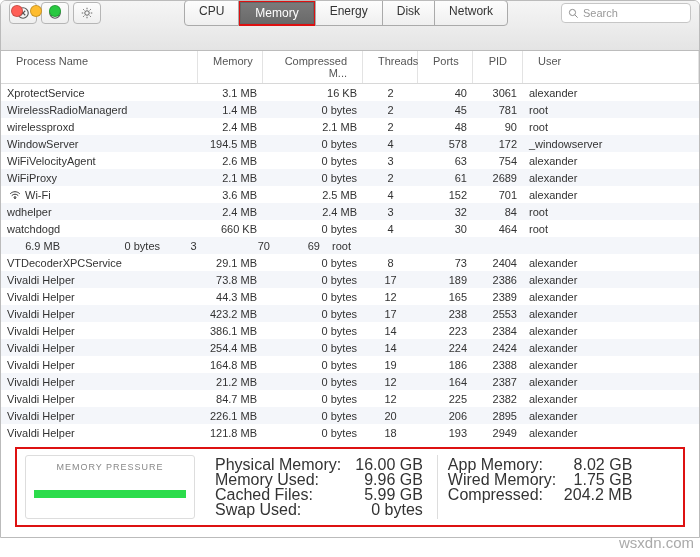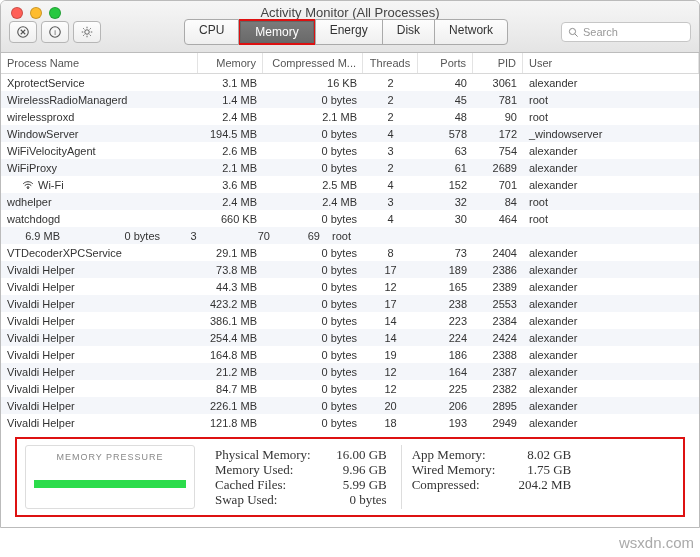--- a/index.html
+++ b/index.html
@@ -15,56 +15,55 @@
   .tbtn svg { width:12px; height:12px; fill:#555; }
   .tabs { display:flex; margin-left: 80px; }
   .tab { padding: 3px 14px; font-size:12px; border:1px solid #aaa; background:linear-gradient(#fdfdfd,#efefef); margin-left:-1px; color:#333; }
   .tab:first-child { border-radius:4px 0 0 4px; }
   .tab:last-child { border-radius:0 4px 4px 0; }
   .tab.active { background: linear-gradient(#7a7a7a,#6a6a6a); color:#fff; border-color:#666; }
   .tab-outline { border:2px solid #d11; padding:0; display:inline-block; }
   .search { margin-left:auto; width:130px; height:20px; background:#fff; border:1px solid #c6c6c6; border-radius:4px; display:flex; align-items:center; padding:0 6px; color:#999; }
   .search svg { width:11px; height:11px; margin-right:4px; fill:#888; }
   .headers { display:flex; font-size:11px; border-bottom:1px solid #d8d8d8; background:#fff; }
-  .headers div { padding:4px 6px; border-right:1px solid #e3e3e3; color:#555; }
+  .headers div { padding:4px 15px; border-right:1px solid #e3e3e3; color:#555; }
   .col-name { width:197px; }
   .col-mem { width:65px; text-align:right; }
   .col-comp { width:100px; text-align:right; }
   .col-thr { width:55px; text-align:center; }
   .col-ports { width:55px; text-align:right; }
   .col-pid { width:50px; text-align:right; }
   .col-user { flex:1; }
   .rows { }
   .row { display:flex; font-size:11px; height:17px; align-items:center; }
   .row:nth-child(even){ background:#f4f6fa; }
   .row div { padding:0 6px; overflow:hidden; white-space:nowrap; }
   .row .col-name { display:flex; align-items:center; gap:4px; }
   .icon-wifi { width:12px; height:12px; }
   .bottom-wrap { padding: 6px 14px 10px 14px; }
   .bottom { border:2px solid #d11; display:flex; padding:6px 8px; gap:0; align-items:stretch; background:#fff; }
   .pressure { width:170px; border:1px solid #ddd; border-radius:3px; margin-right:10px; position:relative; padding:6px 8px 10px 8px; }
   .pressure-title { font-size:9px; letter-spacing:1px; color:#888; text-align:center; margin-bottom:18px; }
   .pressure-bar { height:8px; width:100%; background:#2cdc4b; }
-  .stats { border-right:1px solid #ddd; padding:2px 14px 2px 10px; font-size:13px;font-family:Liberation Serif, serif; }
+  .stats { border-right:1px solid #ddd; padding:2px 14px 2px 10px; font-size:16px; }
   .stats.last { border-right:none; }
   .stat-row { display:flex; justify-content:space-between; gap:14px; line-height:15px; }
   .stat-row .v { text-align:right; min-width:62px; }
   .watermark { position:absolute; right:6px; bottom:6px; font-size:15px; color:#aaa; }
 </style>
 </head>
 <body>
 
 <div class="window">
   <div class="titlebar">
     <div class="traffic">
       <div class="light red"></div>
       <div class="light yellow"></div>
       <div class="light green"></div>
     </div>
-    <div class="title">Activity Monitor (All Processes)</div>
     <div class="toolbar">
       <div class="tbtn">
           <svg viewBox="0 0 16 16">
             <circle cx="8" cy="8" r="7" fill="none" stroke="#555" stroke-width="1.5"></circle>
             <line x1="5" y1="5" x2="11" y2="11" stroke="#555" stroke-width="1.5"></line>
             <line x1="11" y1="5" x2="5" y2="11" stroke="#555" stroke-width="1.5"></line>
           </svg>
         </div>
       <div class="tbtn">
           <svg viewBox="0 0 16 16">
@@ -177,21 +176,21 @@
           <span>WiFiProxy</span>
         </div>
         <div class="col-mem">2.1 MB</div>
         <div class="col-comp">0 bytes</div>
         <div class="col-thr">2</div>
         <div class="col-ports">61</div>
         <div class="col-pid">2689</div>
         <div class="col-user">alexander</div>
       </div>
       <div class="row">
-        <div class="col-name" style="padding-left: 21px;">
+        <div class="col-name" style="padding-left: 8px;">
           <svg viewBox="0 0 16 16" class="icon-wifi">
             <path d="M8 12.5a1.2 1.2 0 100-2.4 1.2 1.2 0 000 2.4zM4 8.5c2.2-2.2 5.8-2.2 8 0M2 6c3.3-3.3 8.7-3.3 12 0" fill="none" stroke="#333" stroke-width="1.3" stroke-linecap="round"></path>
           </svg>
           <span>Wi-Fi</span>
         </div>
         <div class="col-mem">3.6 MB</div>
         <div class="col-comp">2.5 MB</div>
         <div class="col-thr">4</div>
         <div class="col-ports">152</div>
         <div class="col-pid">701</div>

